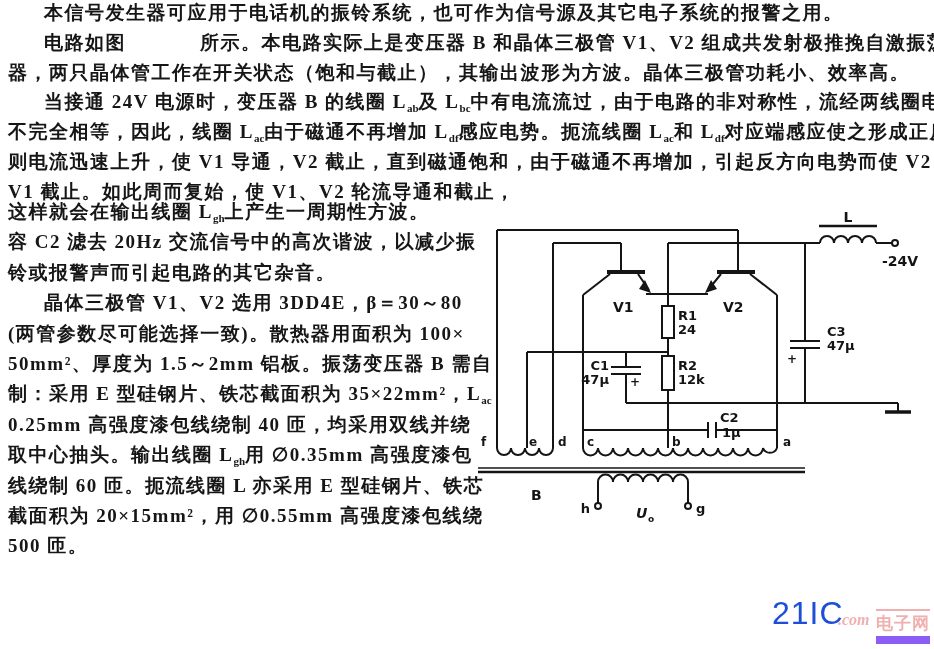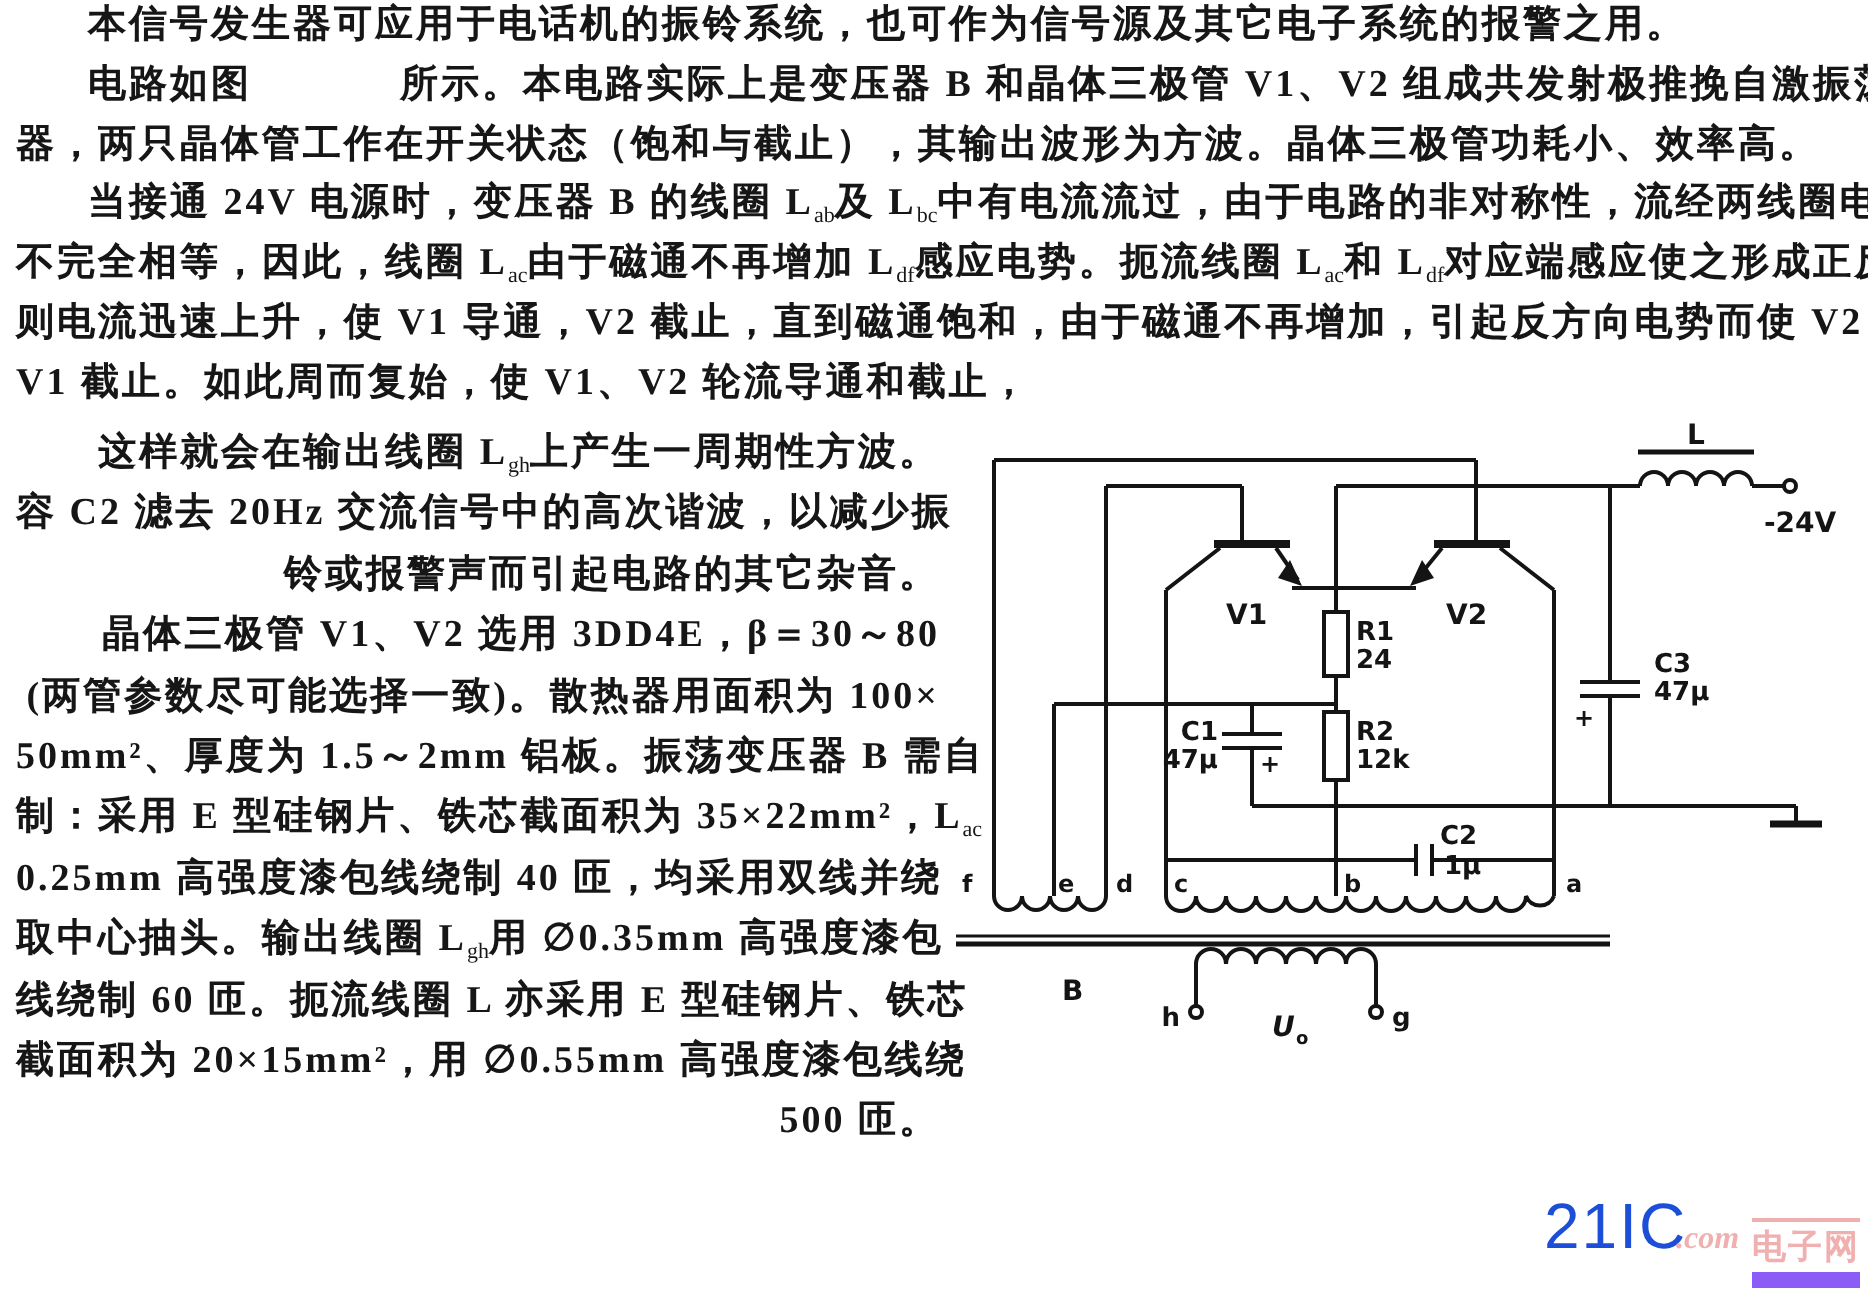--- a/index.html
+++ b/index.html
@@ -4,30 +4,30 @@
 <style>
   html,body{margin:0;padding:0;}
   body{
     width:934px;height:649px;position:relative;overflow:hidden;
     background:#ffffff;
     font-family:"Liberation Serif","DejaVu Serif",serif;
     color:#161616;
   }
   .text-block{position:absolute;}
   .block-full{left:8px;top:-2px;width:924px;}
-  .block-column{left:8px;top:212px;width:462px;text-align:right;}
+  .block-column{left:8px;top:197px;width:462px;}
   .line{
     white-space:nowrap;
     font-size:19px;font-weight:600;letter-spacing:1.5px;
     line-height:29.8px;height:29.8px;
   }
   .block-column .line{line-height:30.4px;height:30.4px;}
   .line.indent{padding-left:36px;}
   .line .gap{display:inline-block;}
-  .line .sub{font-size:11px;letter-spacing:0;vertical-align:-4px;font-weight:400;}
+  .line .sub{font-size:11px;letter-spacing:0;vertical-align:-4px;font-weight:700;}
   #circuit{position:absolute;left:478px;top:210px;}
   #circuit text{font-family:"DejaVu Sans","Liberation Sans",sans-serif;font-weight:bold;fill:#141414;}
   .wm{position:absolute;left:772px;top:593px;width:162px;height:54px;
       font-family:"Liberation Sans",sans-serif;}
   .wm .brand{position:absolute;left:0;top:2px;font-size:32px;font-weight:normal;
       color:#1d4ed8;letter-spacing:1px;}
   .wm .suffix{position:absolute;left:66px;top:18px;font-size:16px;font-weight:bold;
       font-style:italic;font-family:Liberation Serif, serif;color:#f0b0b0;}
   .wm .site{position:absolute;left:104px;top:16px;font-size:17px;font-weight:bold;
       color:#f0b0b0;border-top:2px solid #f0b0b0;border-bottom:8px solid #8b5cf6;

